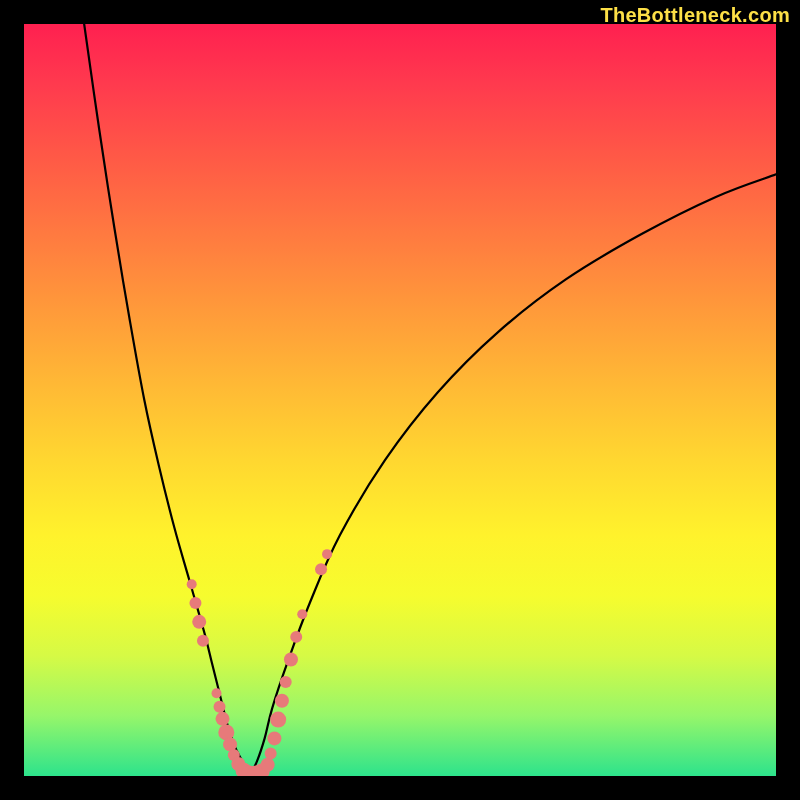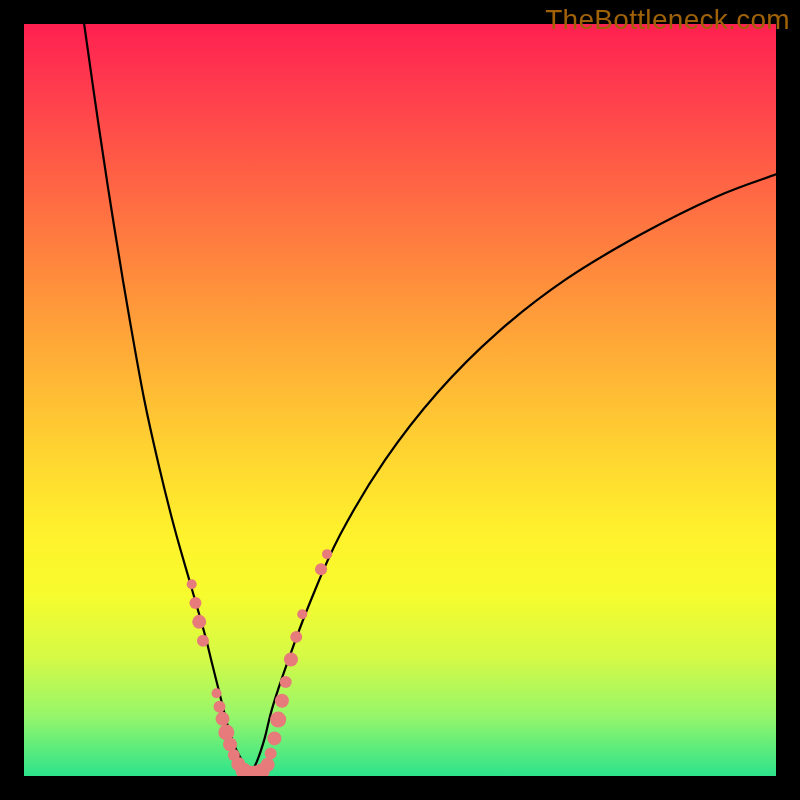--- a/index.html
+++ b/index.html
@@ -28,23 +28,23 @@
       #fff22c 68%,
       #f6fc2e 76%,
       #d6fa45 84%,
       #96f66a 92%,
       #2de38c 100%);
   }
   .watermark {
     position: absolute;
     top: 4px;
     right: 10px;
-    color: #a16207;
-    font-size: 28px;
-    font-weight: 400;
+    color: #fde047;
+    font-size: 20px;
+    font-weight: 700;
     letter-spacing: 0.3px;
     user-select: none;
   }
   svg.plot {
     position: absolute;
     left: 24px;
     top: 24px;
     width: 752px;
     height: 752px;
   }

